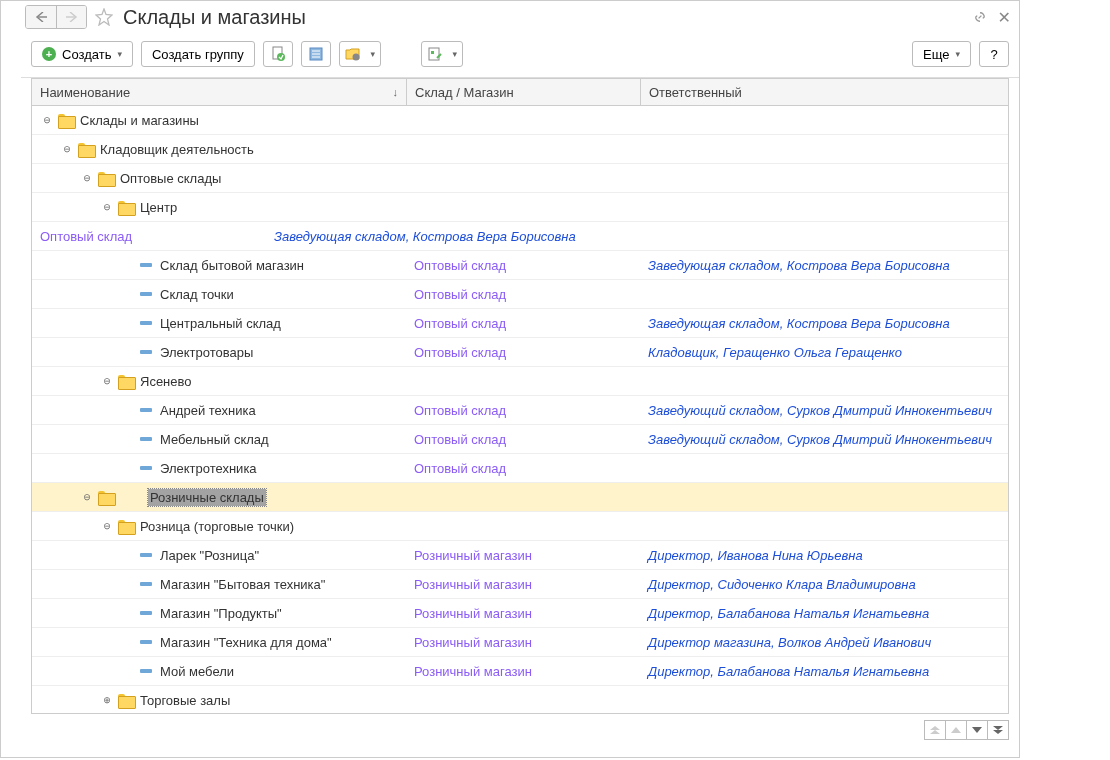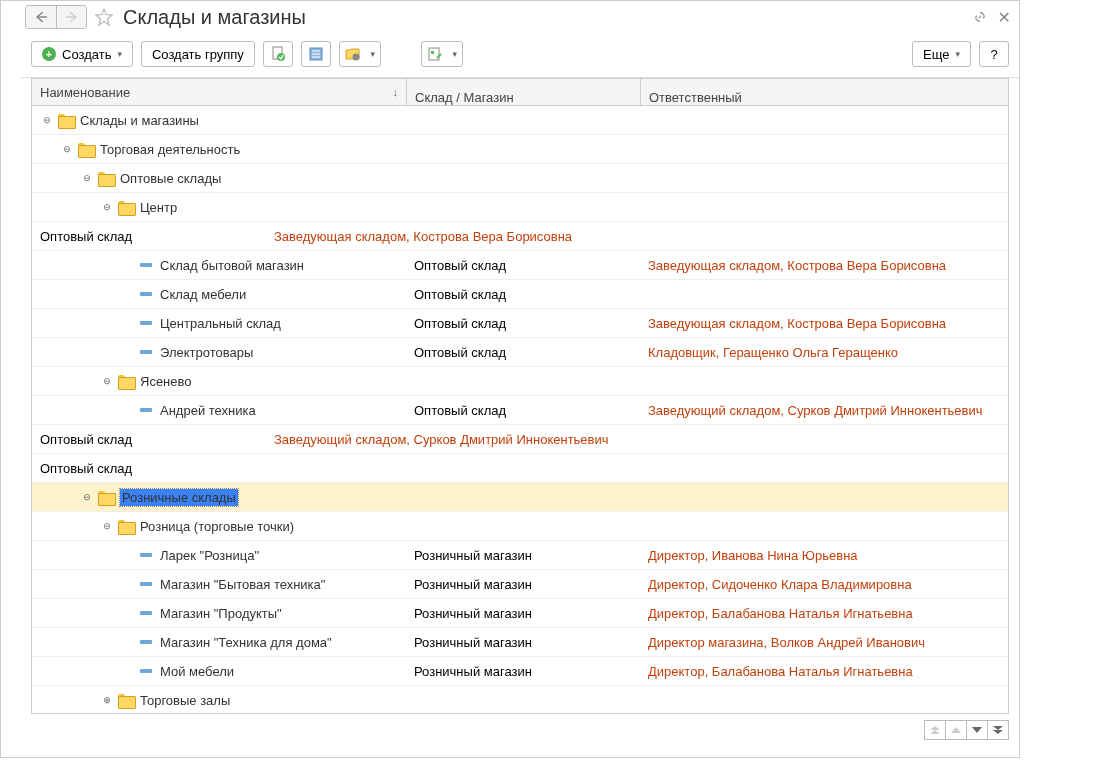--- a/index.html
+++ b/index.html
@@ -23,32 +23,32 @@
 .btn-create { background: #fff; }
 .btn-icon { width: 30px; padding: 0; justify-content: center; }
 .plus-circle { width: 14px; height: 14px; border-radius: 50%; background: #4caf50; color: #fff; display: flex; align-items: center; justify-content: center; font-size: 11px; font-weight: bold; }
 .caret { font-size: 9px; color: #666; }
 .tb-spacer { width: 24px; }
 .tb-flex { flex: 1; }
 
 
 .grid-header { display: flex; background: #f5f5f5; border-bottom: 1px solid #ccc; height: 28px; align-items: center; font-size: 13px; color: #444; margin: 0 10px; border: 1px solid #ccc; border-bottom: 1px solid #ccc; }
 .gh-col1 { width: 374px; padding-left: 8px; display: flex; align-items: center; }
-.gh-col2 { width: 234px; padding-left: 8px; border-left: 1px solid #ccc; height: 100%; display: flex; align-items: flex-end; }
-.gh-col3 { flex: 1; padding-left: 8px; border-left: 1px solid #ccc; height: 100%; display: flex; align-items: flex-end; }
+.gh-col2 { width: 234px; padding-left: 8px; border-left: 1px solid #ccc; height: 100%; display: flex; align-items: center; }
+.gh-col3 { flex: 1; padding-left: 8px; border-left: 1px solid #ccc; height: 100%; display: flex; align-items: center; }
 .sort-arrow { margin-left: auto; margin-right: 8px; color: #666; font-size: 11px; }
 
 
 .grid-body { margin: 0 10px; border: 1px solid #ccc; border-top: none; overflow-y: auto; height: 608px; }
 .row { display: flex; height: 29px; align-items: center; border-bottom: 1px solid #eee; }
 .row.selected { background: #fff3cc; }
-.row.selected .name-wrap { outline: 1px dotted #888; background: #3b82f6; padding: 1px 2px; }
+.row.selected .name-wrap { outline: 1px dotted #888; background: #a3a3a3; padding: 1px 2px; margin-left: 28px; }
 .cell1 { width: 374px; display: flex; align-items: center; }
-.cell2 { width: 234px; padding-left: 8px; color: #000000; }
-.cell3 { flex: 1; padding-left: 8px; color: #c2410c; }
+.cell2 { width: 234px; padding-left: 8px; color: #8b5cf6; }
+.cell3 { flex: 1; padding-left: 8px; color: #1d4ed8; font-style: italic; }
 .indent { display: inline-block; }
 .toggle { width: 14px; height: 14px; display: inline-flex; align-items: center; justify-content: center; cursor: pointer; color: #666; font-size: 9px; }
 .toggle.empty { visibility: hidden; }
 .folder-icon { width: 16px; height: 13px; margin: 0 6px 0 4px; display: inline-block; position: relative; }
 .folder-icon::before { content: ""; position: absolute; top: 0; left: 0; width: 7px; height: 3px; background: #f4c430; border-radius: 2px 2px 0 0; }
 .folder-icon::after { content: ""; position: absolute; top: 2px; left: 0; width: 16px; height: 11px; background: #ffd864; border: 1px solid #d4a020; border-radius: 1px; }
 .item-icon { width: 12px; height: 4px; background: #6fa8d8; border-radius: 1px; margin: 0 8px 0 6px; display: inline-block; }
 .name-wrap { display: inline-block; }
 
 
@@ -167,21 +167,21 @@
           <span class="name-wrap">Склады и магазины</span>
         </div>
         <div class="cell2"></div>
         <div class="cell3"></div>
       </div>
       <div class="row">
         <div class="cell1">
           <span class="indent" style="width: 28px;"></span>
           <span class="toggle">⊖</span>
           <span class="folder-icon"></span>
-          <span class="name-wrap">Торговая деятельность</span>
+          <span class="name-wrap">Кладовщик деятельность</span>
         </div>
         <div class="cell2"></div>
         <div class="cell3"></div>
       </div>
       <div class="row">
         <div class="cell1">
           <span class="indent" style="width: 48px;"></span>
           <span class="toggle">⊖</span>
           <span class="folder-icon"></span>
           <span class="name-wrap">Оптовые склады</span>
@@ -211,21 +211,21 @@
           <span class="name-wrap">Склад бытовой магазин</span>
         </div>
         <div class="cell2">Оптовый склад</div>
         <div class="cell3">Заведующая складом, Кострова Вера Борисовна</div>
       </div>
       <div class="row">
         <div class="cell1">
           <span class="indent" style="width: 88px;"></span>
           <span class="toggle empty"></span>
           <span class="item-icon"></span>
-          <span class="name-wrap">Склад мебели</span>
+          <span class="name-wrap">Склад точки</span>
         </div>
         <div class="cell2">Оптовый склад</div>
         <div class="cell3"></div>
       </div>
       <div class="row">
         <div class="cell1">
           <span class="indent" style="width: 88px;"></span>
           <span class="toggle empty"></span>
           <span class="item-icon"></span>
           <span class="name-wrap">Центральный склад</span>
@@ -257,24 +257,36 @@
         <div class="cell1">
           <span class="indent" style="width: 88px;"></span>
           <span class="toggle empty"></span>
           <span class="item-icon"></span>
           <span class="name-wrap">Андрей техника</span>
         </div>
         <div class="cell2">Оптовый склад</div>
         <div class="cell3">Заведующий складом, Сурков Дмитрий Иннокентьевич</div>
       </div>
       <div class="row">
+        <div class="cell1">
+          <span class="indent" style="width: 88px;"></span>
+          <span class="toggle empty"></span>
+          <span class="item-icon"></span>
+          <span class="name-wrap">Мебельный склад</span>
+        </div>
         <div class="cell2">Оптовый склад</div>
         <div class="cell3">Заведующий складом, Сурков Дмитрий Иннокентьевич</div>
       </div>
       <div class="row">
+        <div class="cell1">
+          <span class="indent" style="width: 88px;"></span>
+          <span class="toggle empty"></span>
+          <span class="item-icon"></span>
+          <span class="name-wrap">Электротехника</span>
+        </div>
         <div class="cell2">Оптовый склад</div>
         <div class="cell3"></div>
       </div>
       <div class="row selected">
         <div class="cell1">
           <span class="indent" style="width: 48px;"></span>
           <span class="toggle">⊖</span>
           <span class="folder-icon"></span>
           <span class="name-wrap">Розничные склады</span>
         </div>

